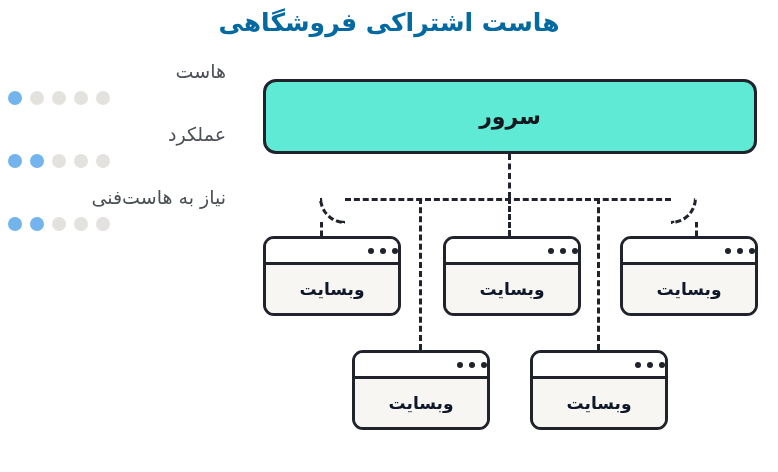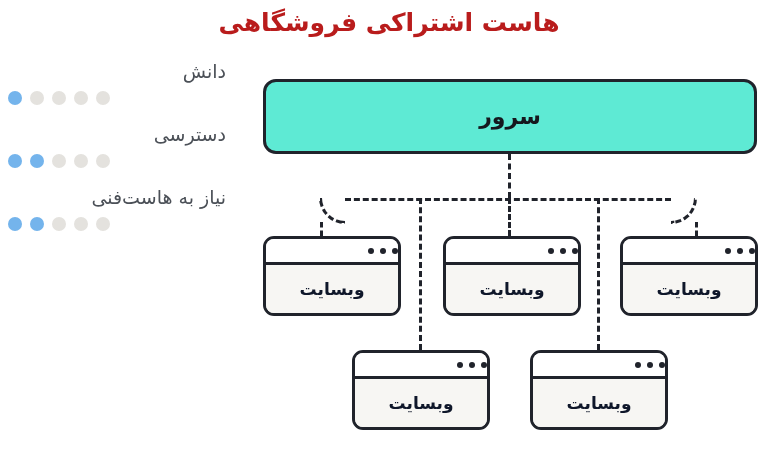--- a/index.html
+++ b/index.html
@@ -13,21 +13,21 @@
   }
   #stage{position:absolute;inset:0;width:778px;height:472px;}
 
   
   .title{
     position:absolute;
     left:0;right:0;top:8px;
     text-align:center;
     font-size:25px;
     font-weight:bold;
-    color:#b91c1c;
+    color:#0369a1;
     letter-spacing:0;
     direction:rtl;
     white-space:nowrap;
   }
 
   
   .metrics{
     position:absolute;
     left:8px;
     top:58px;
@@ -136,32 +136,32 @@
 </head>
 <body>
 
 <div id="stage">
 
   <div class="title">هاست اشتراکی فروشگاهی</div>
 
   <div class="metrics">
 
     <div class="metric">
-      <div class="metric-label">دانش</div>
+      <div class="metric-label">هاست</div>
       <div class="dots">
           <i class="dot on"></i>
           <i class="dot"></i>
           <i class="dot"></i>
           <i class="dot"></i>
           <i class="dot"></i>
         </div>
     </div>
 
     <div class="metric">
-      <div class="metric-label">دسترسی</div>
+      <div class="metric-label">عملکرد</div>
       <div class="dots">
           <i class="dot on"></i>
           <i class="dot on"></i>
           <i class="dot"></i>
           <i class="dot"></i>
           <i class="dot"></i>
         </div>
     </div>
 
     <div class="metric">

